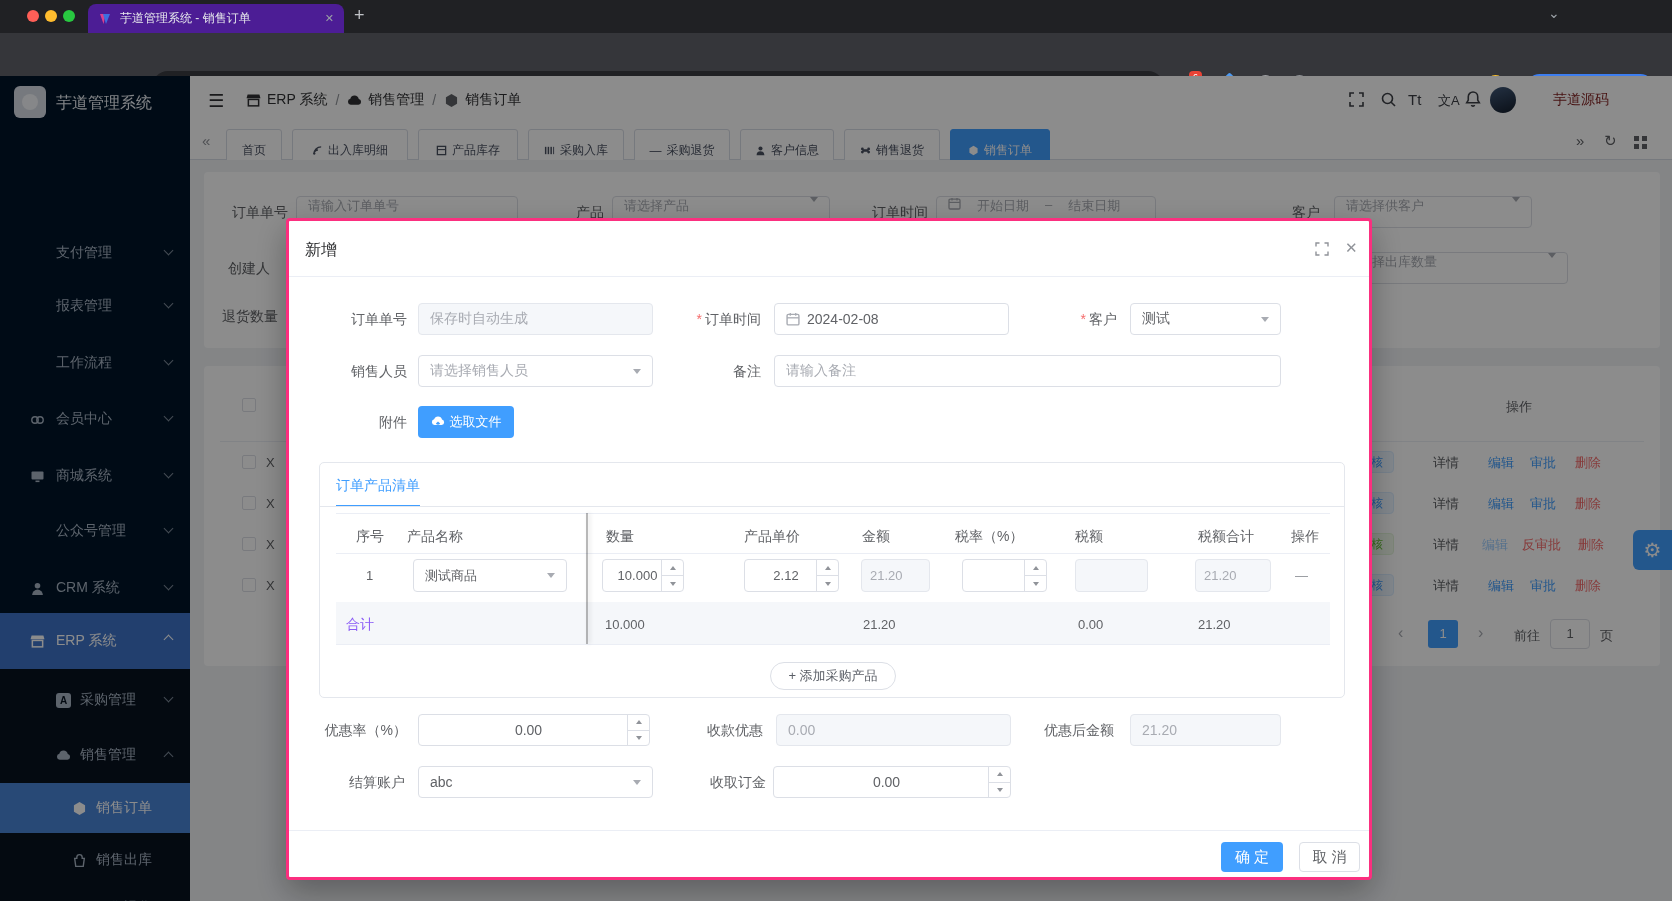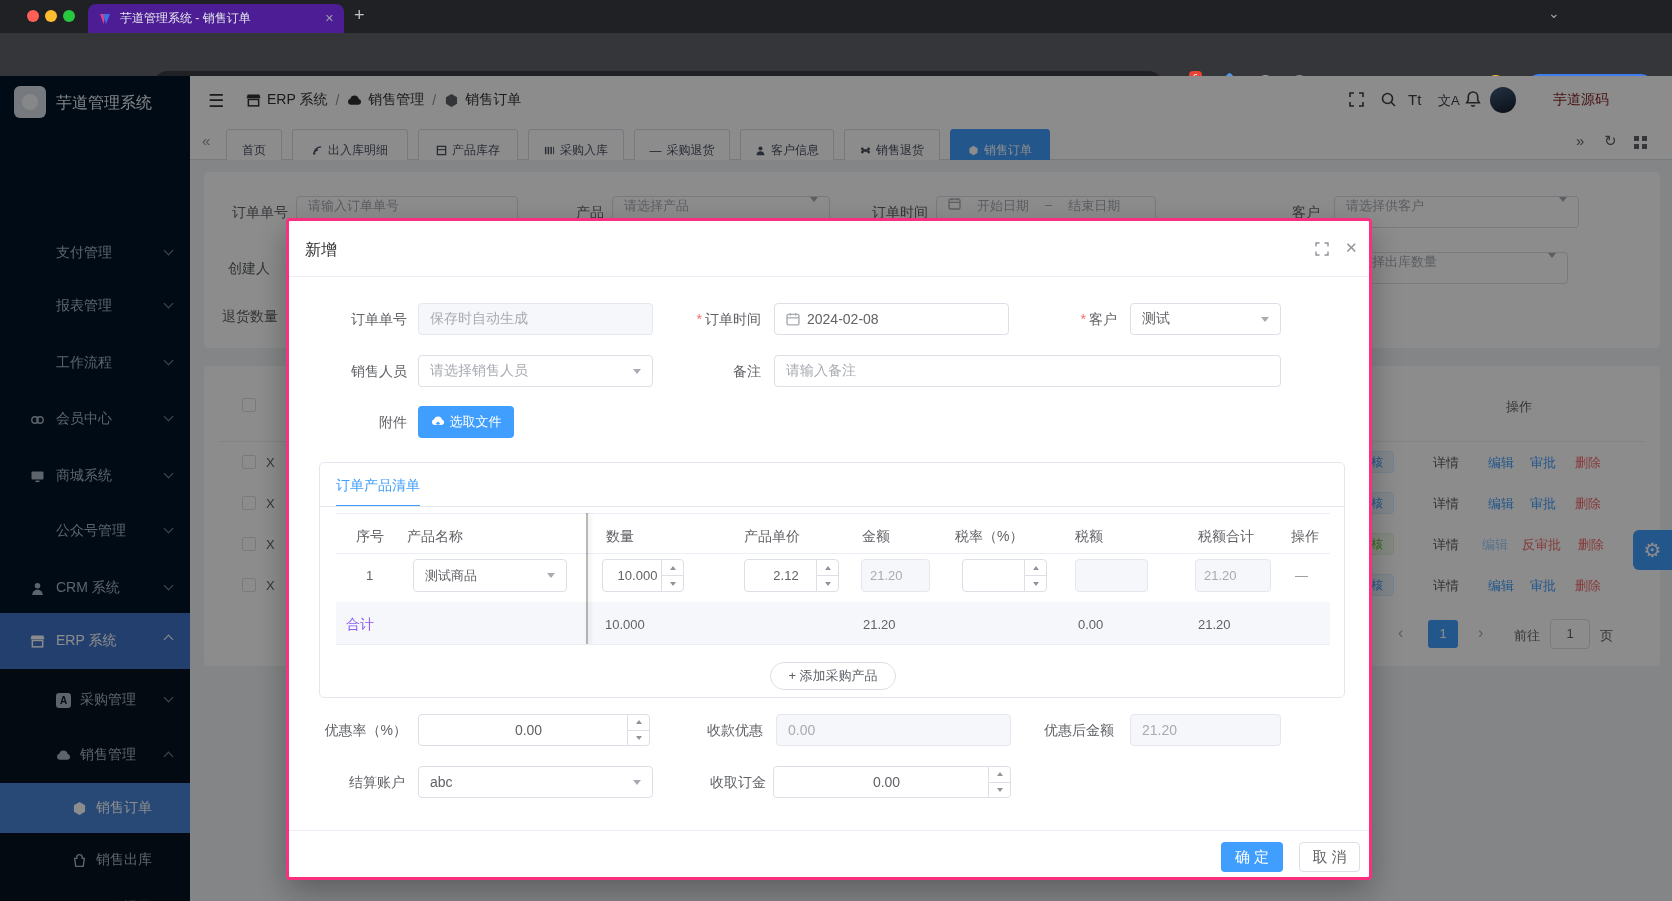--- a/index.html
+++ b/index.html
@@ -383,21 +383,21 @@
       <rect x="1" y="2.2" width="11" height="9.8" rx="1.2" fill="none" stroke="#a8abb2" stroke-width="1.3"></rect>
       <line x1="1" y1="5.4" x2="12" y2="5.4" stroke="#a8abb2" stroke-width="1.2"></line>
       <line x1="4" y1="1" x2="4" y2="3.4" stroke="#a8abb2" stroke-width="1.3"></line>
       <line x1="9" y1="1" x2="9" y2="3.4" stroke="#a8abb2" stroke-width="1.3"></line>
     </svg>
   <span class="ph">开始日期</span>
   <span class="ph">–</span>
   <span class="ph">结束日期</span>
 </div>
 <span class="flabel" style="left:1288px;top:196px;width:32px">客户</span>
-<div class="inp" style="left:1334px;top:196px;width:245px">
+<div class="inp" style="left:1334px;top:196px;width:198px">
     <span class="ph">请选择供客户</span>
     <span class="caret"></span>
   </div>
 <span class="flabel" style="left:228px;top:252px;width:60px;text-align:left">创建人</span>
 <div class="inp" style="left:1334px;top:252px;width:234px">
     <span class="ph">请选择出库数量</span>
     <span class="caret"></span>
   </div>
 <span class="flabel" style="left:222px;top:300px;width:62px;text-align:left">退货数量</span>
 

